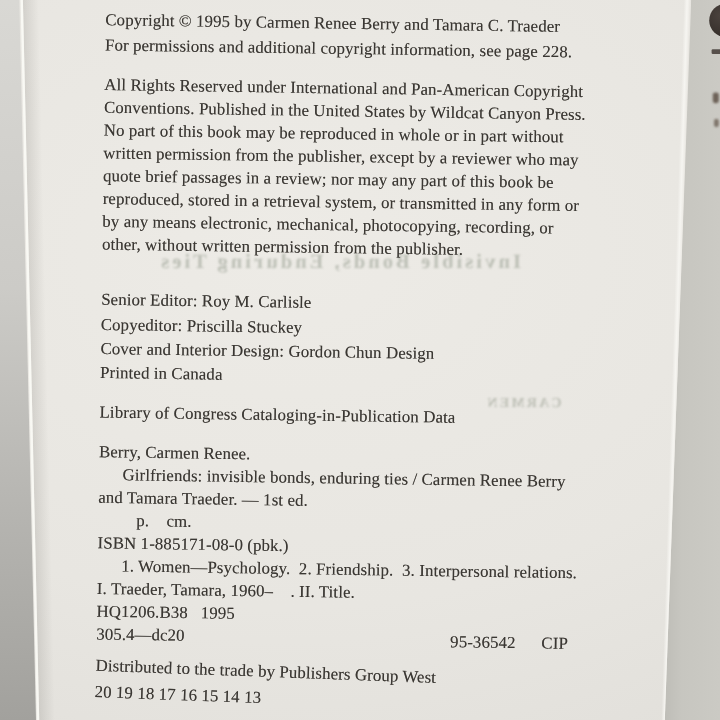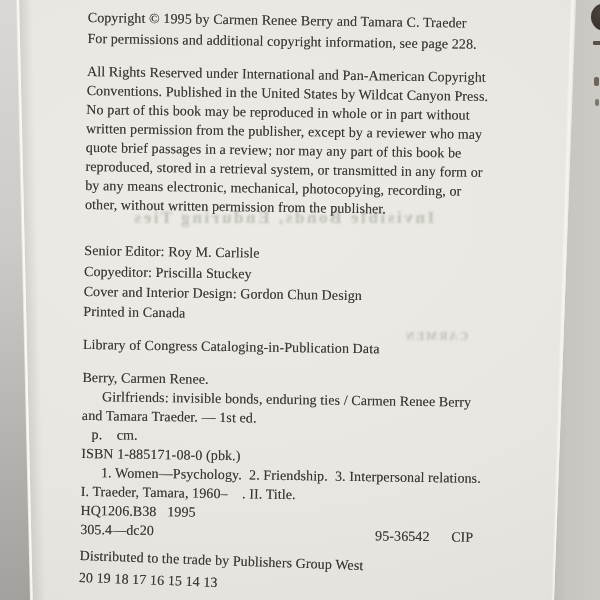--- a/index.html
+++ b/index.html
@@ -109,21 +109,21 @@
       <div class="ln" style="top:239px">Senior Editor: Roy M. Carlisle</div>
       <div class="ln" style="top:260px">Copyeditor: Priscilla Stuckey</div>
       <div class="ln" style="top:280px">Cover and Interior Design: Gordon Chun Design</div>
       <div class="ln" style="top:300px">Printed in Canada</div>
 
       <div class="ln" style="top:333px">Library of Congress Cataloging-in-Publication Data</div>
 
       <div class="ln" style="top:366px">Berry, Carmen Renee.</div>
       <div class="ln" style="top:385px;left:20px">Girlfriends: invisible bonds, enduring ties / Carmen Renee Berry</div>
       <div class="ln" style="top:404px">and Tamara Traeder. — 1st ed.</div>
-      <div class="ln" style="top:423px;left:10px">p.    cm.</div>
+      <div class="ln" style="top:423px;left:32px">p.    cm.</div>
       <div class="ln" style="top:442px">ISBN 1-885171-08-0 (pbk.)</div>
       <div class="ln" style="top:461px;left:20px">1. Women—Psychology.  2. Friendship.  3. Interpersonal relations.</div>
       <div class="ln" style="top:480px">I. Traeder, Tamara, 1960–    . II. Title.</div>
       <div class="ln" style="top:499px">HQ1206.B38   1995</div>
       <div class="ln" style="top:518px">305.4—dc20</div>
 
       <div class="ln" style="top:520px;left:295px">95-36542      CIP</div>
 
       <div class="bottom-group">
         <div class="ln" style="top:0px">Distributed to the trade by Publishers Group West</div>

